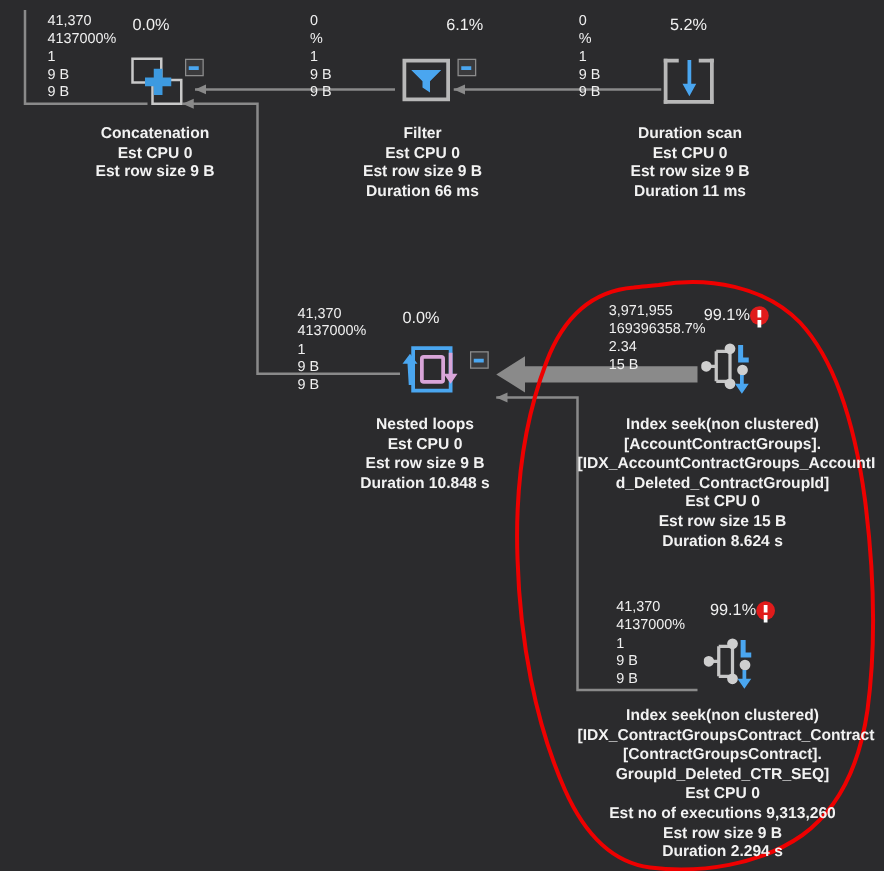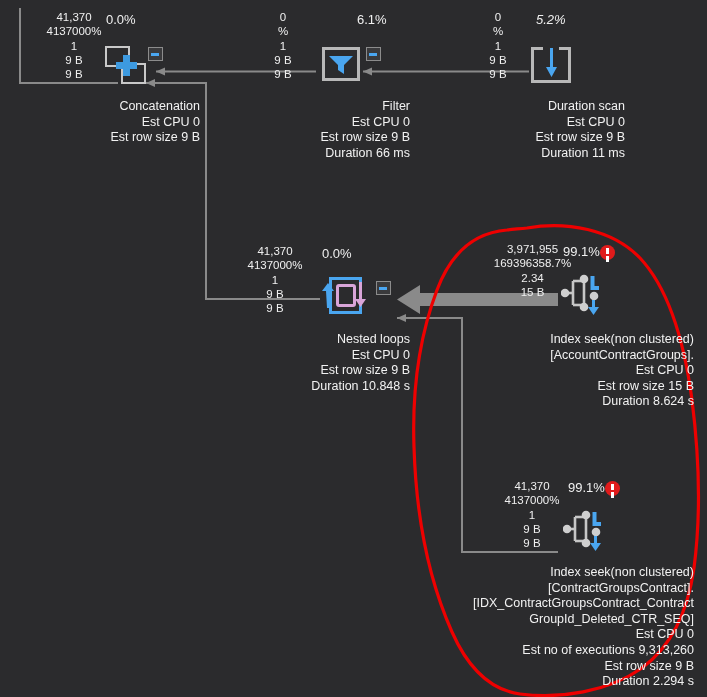--- a/index.html
+++ b/index.html
@@ -19,43 +19,43 @@
   #canvas {
     position: absolute;
     left: 0; top: 0;
     width: 707px;
     height: 697px;
   }
 
   
   .stats {
     position: absolute;
-    text-align: center;
     font-size: 11.5px;
     line-height: 14.3px;
     color: #f0f0f0;
     white-space: nowrap;
   }
   .stats div { }
 
   .pct {
     position: absolute;
     font-size: 13px;
     color: #f0f0f0;
     white-space: nowrap;
   }
 
   
   .node-label {
     position: absolute;
-    text-align: right;
+    text-align: center;
     font-size: 12.5px;
     line-height: 15.6px;
     color: #f2f2f2;
     white-space: nowrap;
+    font-weight: bold;
   }
   .node-label.wrap { white-space: normal; }
 
   
   .icon-box { position: absolute; }
 
   
   .concat-rect {
     position: absolute;
     border: 2.5px solid #c9c9c9;
@@ -227,21 +227,21 @@
   <div>Duration  66 ms</div>
 </div>
 
 <div class="stats" style="left:463px; top:10px; width:70px;">
   <div>0</div>
   <div>%</div>
   <div>1</div>
   <div>9 B</div>
   <div>9 B</div>
 </div>
-<div class="pct" style="left:536px; top:12px;font-style:italic;">5.2%</div>
+<div class="pct" style="left:536px; top:12px;">5.2%</div>
 
 <div class="icon-box" style="left:531px; top:47px; width:40px; height:36px;">
   <div class="cscan-left" style="left:0px;  top:0px;  width:3px;  height:36px;"></div>
   <div class="cscan-right" style="left:37px; top:0px;  width:3px;  height:36px;"></div>
   <div class="cscan-bottom" style="left:0px;  top:33px; width:40px; height:3px;"></div>
   <div class="cscan-left" style="left:0px;  top:0px;  width:12px; height:3px;"></div>
   <div class="cscan-left" style="left:28px; top:0px;  width:12px; height:3px;"></div>
   <svg style="position:absolute; left:14px; top:1px;" width="13" height="30" viewBox="0 0 13 30">
     <path d="M5,0 L8,0 L8,19 L12,19 L6.5,29 L1,19 L5,19 Z" fill="#4aa6f0"></path>
   </svg>
@@ -304,20 +304,22 @@
     <circle cx="33" cy="24" r="4.3" fill="#cfcfcf"></circle>
     <path d="M30,5 L33,5 L33,16 L37,16 L31.5,16 L31.5,16 Z" fill="#4aa6f0"></path>
     <path d="M29.5,4 L33.5,4 L33.5,14 L38,14 L38,18 L29.5,18 Z" fill="#4aa6f0"></path>
     <path d="M31,28 L34,28 L34,35 L38,35 L32.5,43 L27,35 L31,35 Z" fill="#4aa6f0"></path>
   </svg>
 </div>
 
 <div class="node-label wrap" style="left:462px; top:332px; width:232px;">
   <div>Index seek(non clustered)</div>
   <div>[AccountContractGroups].</div>
+  <div>[IDX_AccountContractGroups_AccountI</div>
+  <div>d_Deleted_ContractGroupId]</div>
   <div>Est CPU  0</div>
   <div>Est row size  15 B</div>
   <div>Duration  8.624 s</div>
 </div>
 
 <div class="stats" style="left:493px; top:479px; width:78px;">
   <div>41,370</div>
   <div>4137000%</div>
   <div>1</div>
   <div>9 B</div>
@@ -337,20 +339,20 @@
     <circle cx="4" cy="21" r="4.3" fill="#cfcfcf"></circle>
     <circle cx="23" cy="35" r="4.3" fill="#cfcfcf"></circle>
     <circle cx="33" cy="24" r="4.3" fill="#cfcfcf"></circle>
     <path d="M29.5,4 L33.5,4 L33.5,14 L38,14 L38,18 L29.5,18 Z" fill="#4aa6f0"></path>
     <path d="M31,28 L34,28 L34,35 L38,35 L32.5,43 L27,35 L31,35 Z" fill="#4aa6f0"></path>
   </svg>
 </div>
 
 <div class="node-label wrap" style="left:462px; top:565px; width:232px;">
   <div>Index seek(non clustered)</div>
+  <div>[IDX_ContractGroupsContract_Contract</div>
   <div>[ContractGroupsContract].</div>
-  <div>[IDX_ContractGroupsContract_Contract</div>
   <div>GroupId_Deleted_CTR_SEQ]</div>
   <div>Est CPU  0</div>
   <div>Est no of executions  9,313,260</div>
   <div>Est row size  9 B</div>
   <div>Duration  2.294 s</div>
 </div>
 
 </body></html>

